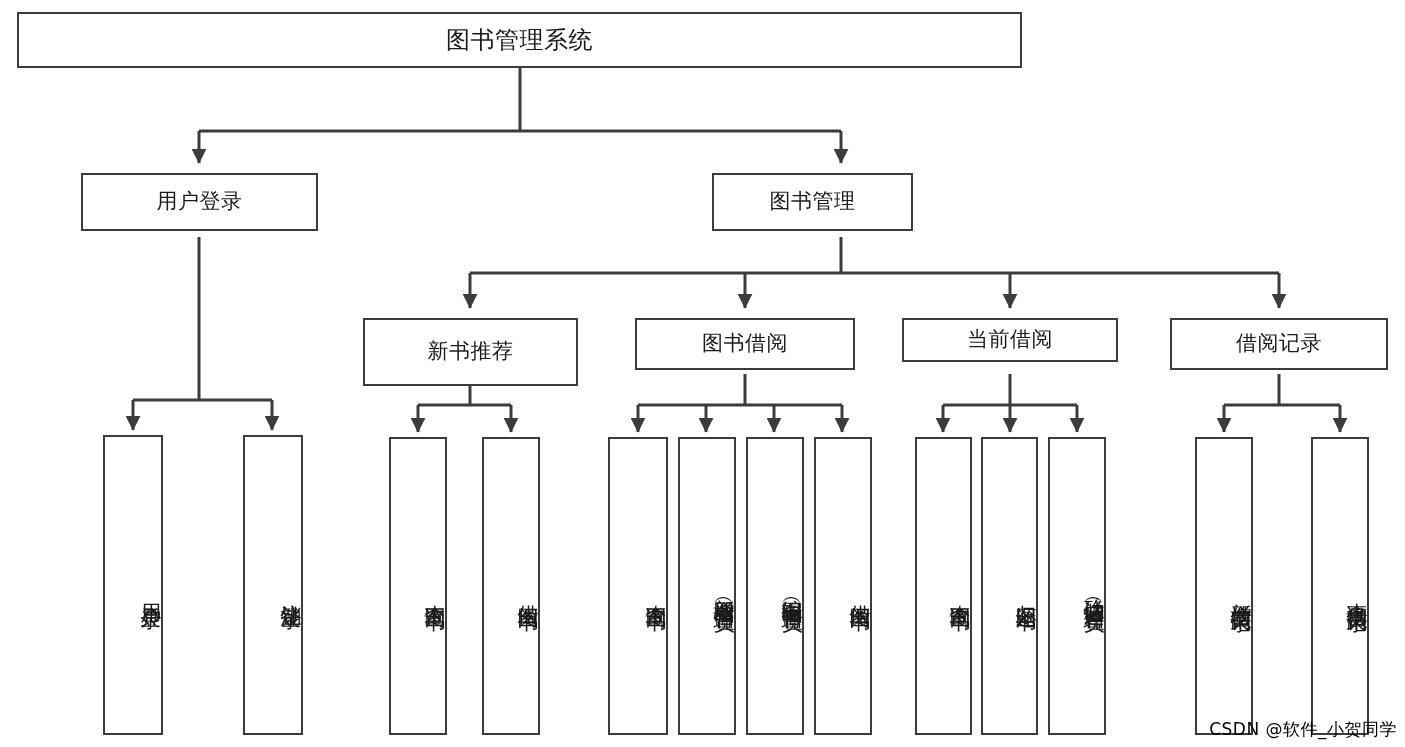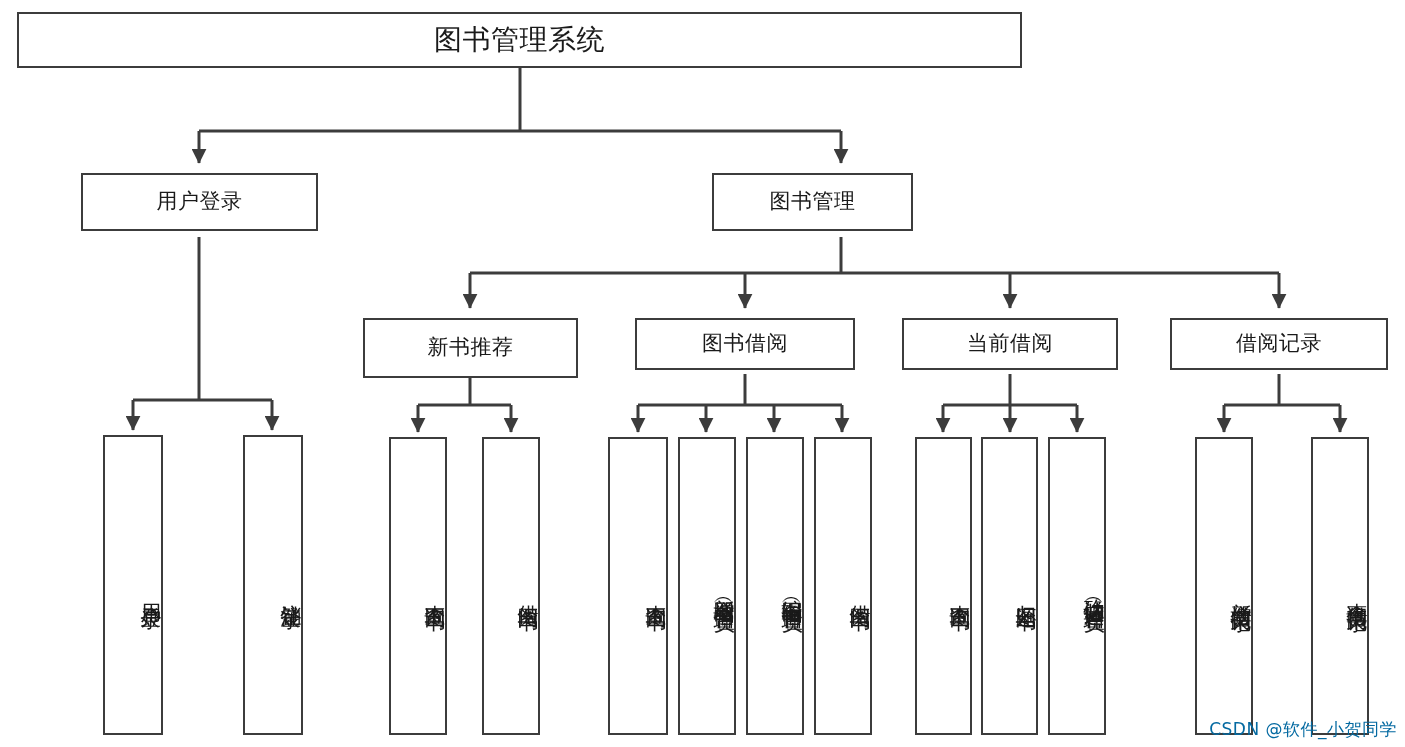--- a/index.html
+++ b/index.html
@@ -35,21 +35,21 @@
     justify-content: center;
     color: #1a1a1a;
     z-index: 2;
   }
   .node.h {
     font-size: 21px;
     letter-spacing: 0.5px;
     line-height: 1.1;
   }
   .node.root {
-    font-size: 28px;
+    font-size: 24px;
   }
   .node.v {
     font-size: 21px;
     writing-mode: vertical-rl;
     text-orientation: upright;
     letter-spacing: 2px;
     align-items: flex-start;
     justify-content: center;
     padding-top: 12px;
     line-height: 1;
@@ -59,21 +59,21 @@
   }
   .label {
     display: block;
     white-space: nowrap;
   }
   .watermark {
     position: absolute;
     right: 8px;
     bottom: 6px;
     font-size: 17px;
-    color: #0369a1;
+    color: #000000;
     z-index: 3;
     white-space: nowrap;
     letter-spacing: 0.5px;
   }
 </style>
 </head>
 <body>
 
 <div id="canvas">
 
@@ -131,27 +131,27 @@
     <span class="label">图书管理系统</span>
   </div>
 
   <div class="node h" style="left:81px; top:173px; width:237px; height:58px;">
     <span class="label">用户登录</span>
   </div>
   <div class="node h" style="left:712px; top:173px; width:201px; height:58px;">
     <span class="label">图书管理</span>
   </div>
 
-  <div class="node h" style="left:363px; top:318px; width:215px; height:60px;">
+  <div class="node h" style="left:363px; top:318px; width:215px; height:68px;">
     <span class="label">新书推荐</span>
   </div>
   <div class="node h" style="left:635px; top:318px; width:220px; height:52px;">
     <span class="label">图书借阅</span>
   </div>
-  <div class="node h" style="left:902px; top:318px; width:216px; height:52px;font-family:Liberation Serif, serif;">
+  <div class="node h" style="left:902px; top:318px; width:216px; height:44px;font-family:Liberation Serif, serif;">
     <span class="label">当前借阅</span>
   </div>
   <div class="node h" style="left:1170px; top:318px; width:218px; height:52px;align-items:center;">
     <span class="label">借阅记录</span>
   </div>
 
   <div class="node v" style="left:103px; top:435px; width:60px; height:300px;">
     <span class="label">用户登录</span>
   </div>
   <div class="node v" style="left:243px; top:435px; width:60px; height:300px;">

